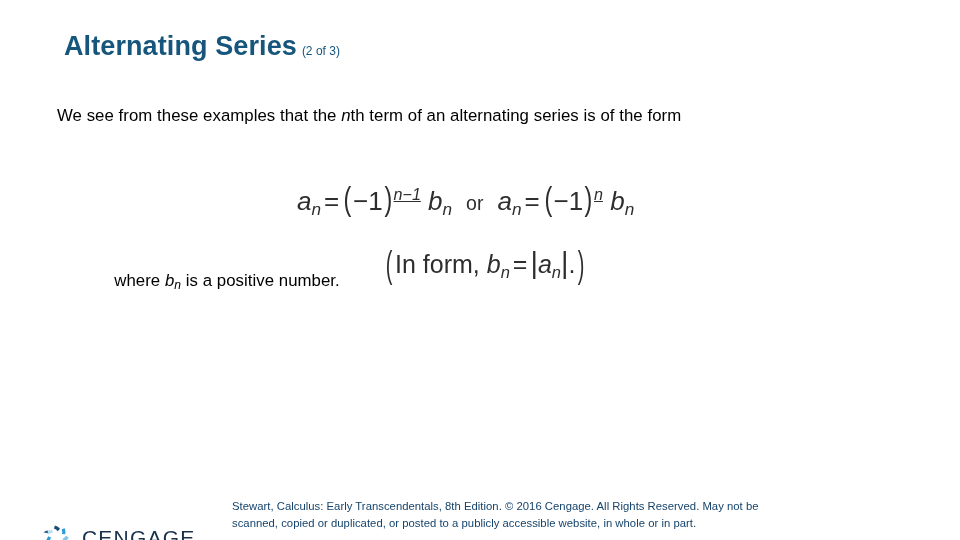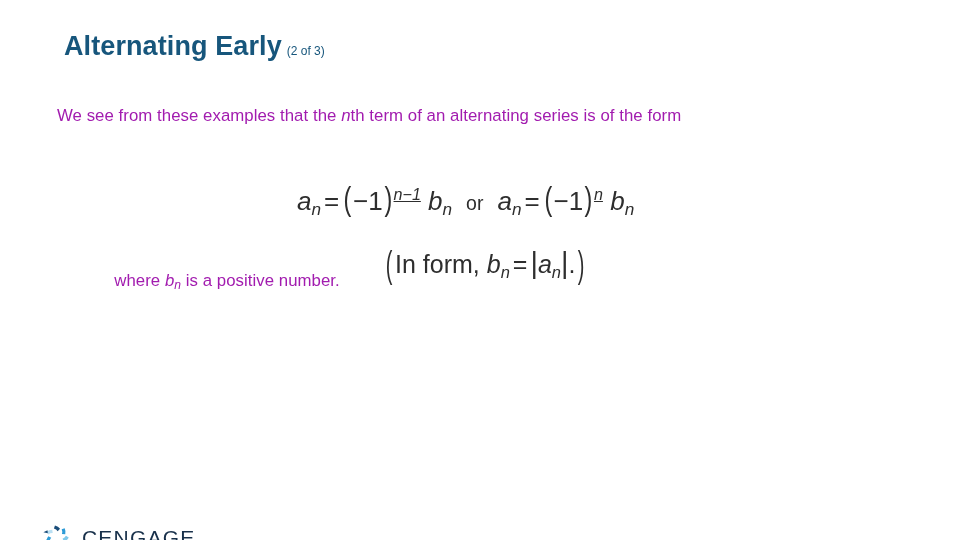--- a/index.html
+++ b/index.html
@@ -37,21 +37,21 @@
     font-weight: normal;
     letter-spacing: 0;
     padding-left: 5px;
     vertical-align: baseline;
   }
 
   
   .body-text {
     position: absolute;
     left: 57px;
-    color: #a21caf;
+    color: #000000;
     font-size: 16.8px;
     line-height: 25px;
     letter-spacing: 0.05px;
   }
   .para-1 {
     top: 103px;
     width: 860px;
   }
   .para-where {
     top: 268px;
@@ -174,21 +174,21 @@
     line-height: 1;
     white-space: nowrap;
   }
 </style>
 </head>
 <body>
 
 <div class="slide">
 
   <div class="slide-title">
-    <span>Alternating Early</span><span class="title-sub">(2 of 3)</span>
+    <span>Alternating Series</span><span class="title-sub">(2 of 3)</span>
   </div>
 
   <div class="body-text para-1">
     <span>We see from these examples that the </span><span class="italic-var">n</span><span>th term of an alternating series is of the form</span>
   </div>
 
   <div class="math math-main">
     <span class="mi">a</span><span class="msub">n</span><span class="mo">=</span><span class="mparen">(</span><span class="mupright">−1</span><span class="mparen">)</span><span class="msup">n−1</span>&nbsp;<span class="mi">b</span><span class="msub">n</span><span class="m-or">or</span><span class="mi">a</span><span class="msub">n</span><span class="mo">=</span><span class="mparen">(</span><span class="mupright">−1</span><span class="mparen">)</span><span class="msup">n</span>&nbsp;<span class="mi">b</span><span class="msub">n</span>
   </div>
 
@@ -225,14 +225,18 @@
         <g transform="rotate(306)">
           <path d="M -6 -34 Q 4 -31 9 -24 L 2 -17 Q -2 -23 -9 -25 Z" fill="#b9dff3"></path>
         </g>
         <path d="M -40 -14 L -28 -20 L -27 -11 Z" fill="#1a4d7a"></path>
         <path d="M -38 12 L -27 6 L -26 16 Z" fill="#2e9bd6"></path>
       </g>
     </svg>
     <span class="logo-word">CENGAGE</span>
   </div>
 
+  <div class="footer-credit">
+    <div>Stewart, Calculus: Early Transcendentals, 8th Edition. © 2016 Cengage. All Rights Reserved. May not be</div>
+    <div>scanned, copied or duplicated, or posted to a publicly accessible website, in whole or in part.</div>
+  </div>
 
 </div>
 
 </body></html>

